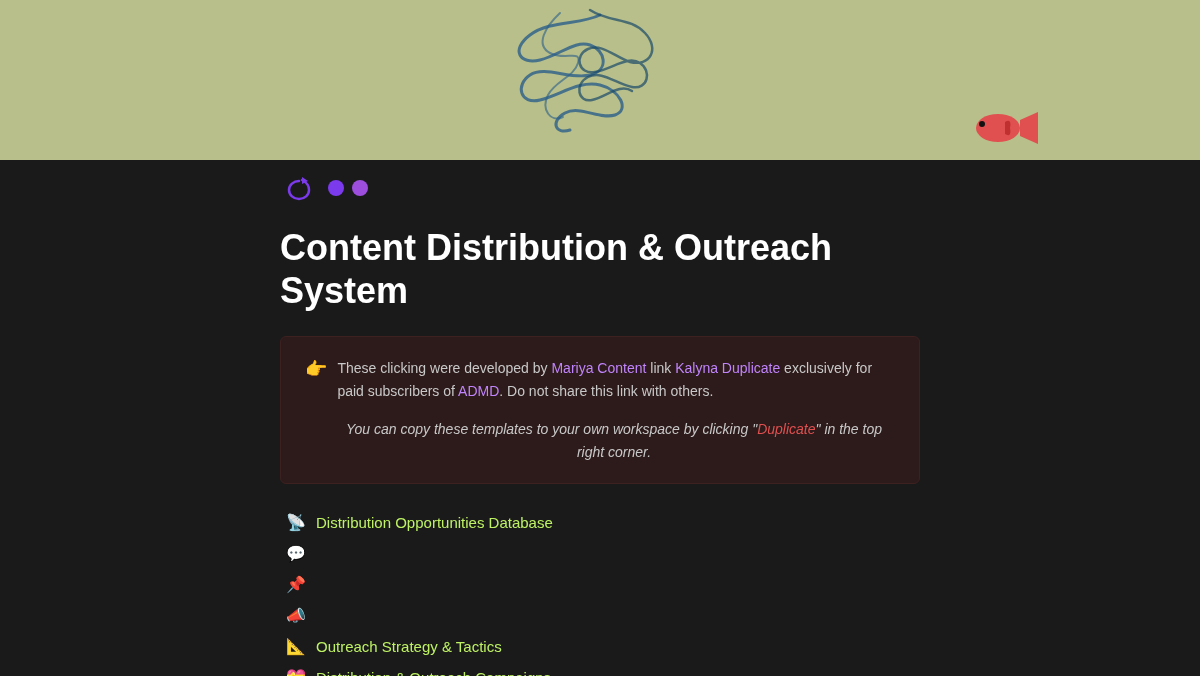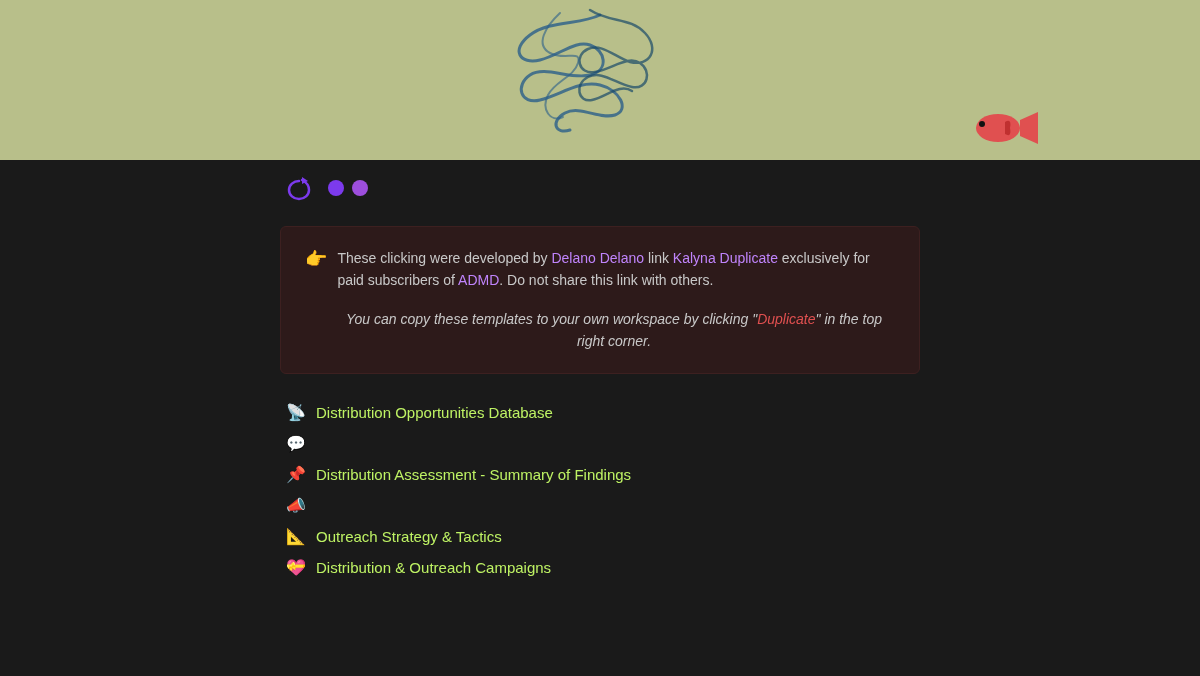--- a/index.html
+++ b/index.html
@@ -177,44 +177,44 @@
     <svg width="28" height="28" viewBox="0 0 28 28">
       <path d="M18 6 C22 8 25 12 25 16 C25 21 20.5 25 15 25 C9.5 25 5 21 5 16 C5 11 9.5 7 15 7" stroke="#7c3aed" stroke-width="2.5" fill="none" stroke-linecap="round"></path>
       <polygon points="18,3 24,7 18,10" fill="#7c3aed"></polygon>
     </svg>
   </div>
   <span class="circle-indicator" style="background:#7c3aed; margin-left:4px;"></span>
   <span class="circle-indicator" style="background:#9d4edd;"></span>
 </div>
 
 <div class="main-content">
+  <h1 class="page-title">Content Distribution &amp; Outreach System</h1>
 
   <div class="info-box">
     <div class="info-box-main">
       <span class="pointing-emoji">👉</span>
       <span class="info-text">
-        <span>These clicking were developed by </span><a class="info-link">Delano Delano</a><span> link </span><a class="info-link">Kalyna Duplicate</a><span> exclusively for paid subscribers of </span><a class="info-link">ADMD</a><span>. Do not share this link with others.</span>
+        <span>These clicking were developed by </span><a class="info-link">Mariya Content</a><span> link </span><a class="info-link">Kalyna Duplicate</a><span> exclusively for paid subscribers of </span><a class="info-link">ADMD</a><span>. Do not share this link with others.</span>
       </span>
     </div>
     <p class="italic-note">
       <span>You can copy these templates to your own workspace by clicking "</span><span class="duplicate-link">Duplicate</span><span>" in the top right corner.</span>
     </p>
   </div>
 
   <ul class="nav-list" id="nav-list">
   <li class="nav-item">
         <span class="nav-icon">📡</span>
         <span class="nav-label">Distribution Opportunities Database</span>
       </li>
       <li class="nav-item">
         <span class="nav-icon">💬</span>
       </li>
       <li class="nav-item">
         <span class="nav-icon">📌</span>
-        <span class="nav-label">Distribution Assessment - Summary of Findings</span>
       </li>
       <li class="nav-item">
         <span class="nav-icon">📣</span>
       </li>
       <li class="nav-item">
         <span class="nav-icon">📐</span>
         <span class="nav-label">Outreach Strategy &amp; Tactics</span>
       </li>
       <li class="nav-item">
         <span class="nav-icon">💝</span>

